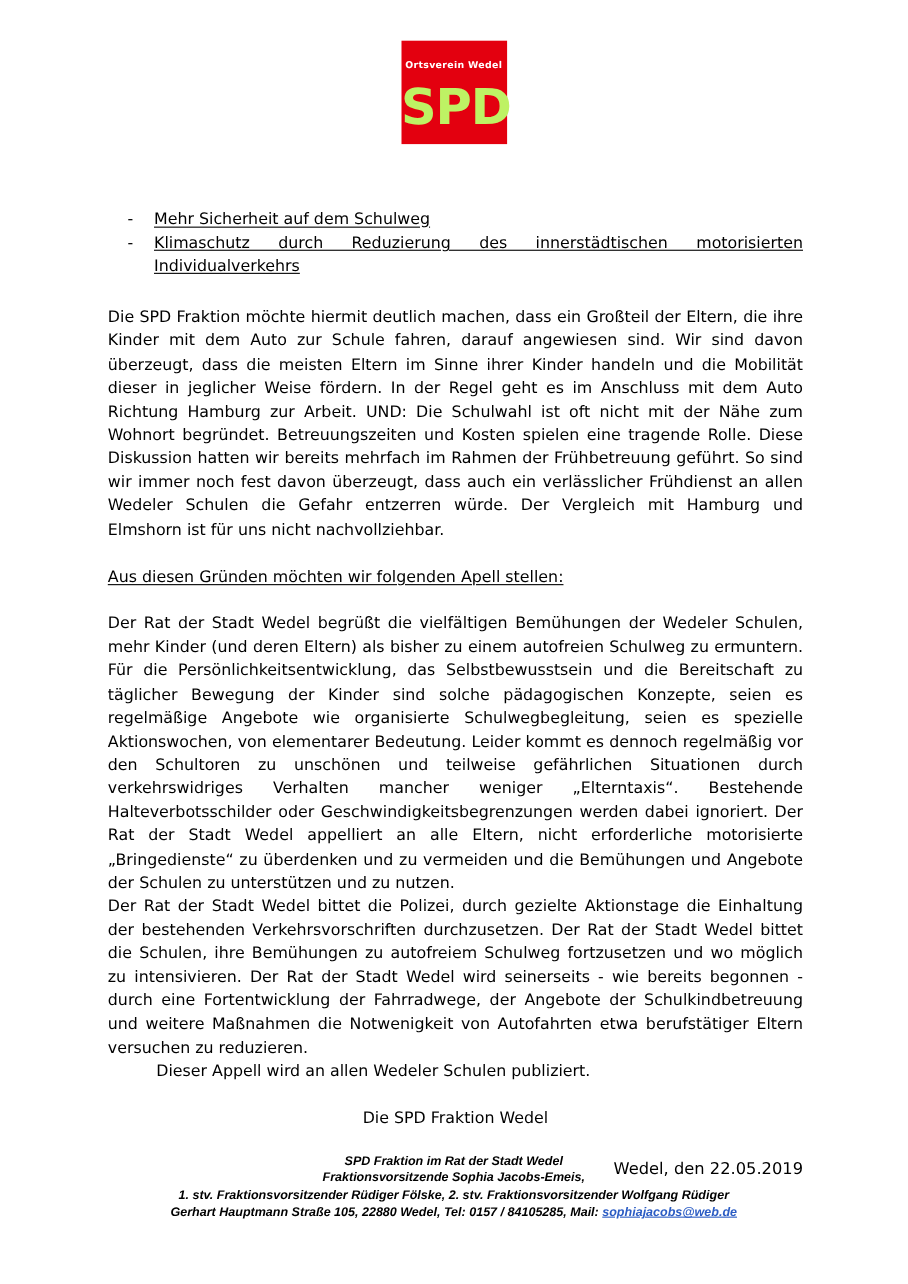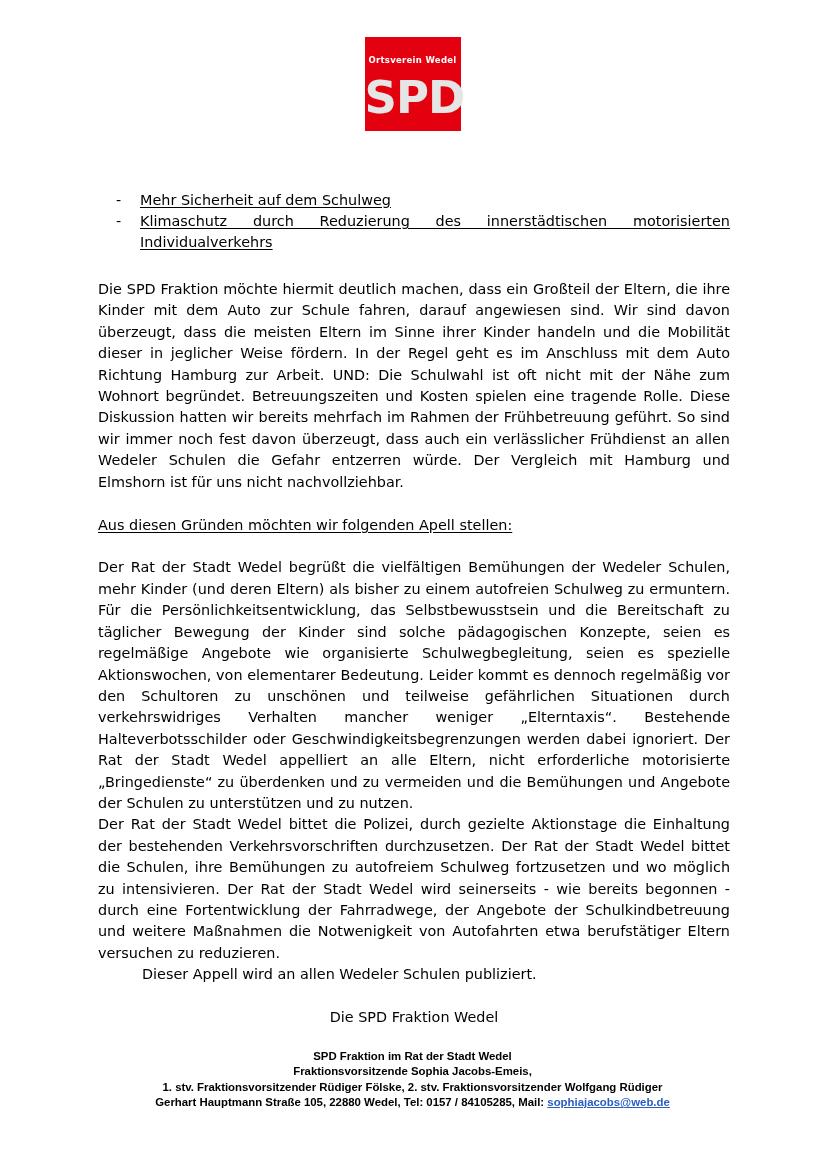--- a/index.html
+++ b/index.html
@@ -48,21 +48,21 @@
     font-size: 8.5px;
     letter-spacing: 0.3px;
     line-height: 1;
   }
   .logo-spd {
     position: absolute;
     top: 38px;
     left: 0;
     width: 100%;
     text-align: center;
-    color: #e5e5e5;
+    color: #bef264;
     font-family: "DejaVu Sans", sans-serif;
     font-weight: bold;
     font-size: 45px;
     line-height: 45px;
     letter-spacing: -1px;
   }
 
   
   .content {
     position: absolute;
@@ -169,21 +169,21 @@
     left: 0;
     right: 0;
     top: 1049px;
     text-align: center;
     font-family: "Liberation Sans", sans-serif;
     font-weight: bold;
     font-size: 11.4px;
     line-height: 15.4px;
     color: #000000;
   }
-  .footer .fline { display: block; }
+  .footer .fline { display: block; font-style: italic; }
   .footer a.mail {
     color: #2B5CC4;
     text-decoration: underline;
     text-underline-offset: 1px;
   }
 </style>
 </head>
 <body>
 
 <div class="page">
@@ -223,20 +223,21 @@
     <p class="body">Der Rat der Stadt Wedel begrüßt die vielfältigen Bemühungen der Wedeler Schulen, mehr Kinder (und deren Eltern) als bisher zu einem autofreien Schulweg zu ermuntern. Für die Persönlichkeitsentwicklung, das Selbstbewusstsein und die Bereitschaft zu täglicher Bewegung der Kinder sind solche pädagogischen Konzepte, seien es regelmäßige Angebote wie organisierte Schulwegbegleitung, seien es spezielle Aktionswochen, von elementarer Bedeutung. Leider kommt es dennoch regelmäßig vor den Schultoren zu unschönen und teilweise gefährlichen Situationen durch verkehrswidriges Verhalten mancher weniger „Elterntaxis“. Bestehende Halteverbotsschilder oder Geschwindigkeitsbegrenzungen werden dabei ignoriert. Der Rat der Stadt Wedel appelliert an alle Eltern, nicht erforderliche motorisierte „Bringedienste“ zu überdenken und zu vermeiden und die Bemühungen und Angebote der Schulen zu unterstützen und zu nutzen.</p>
 
     <p class="body"><span>Der Rat der Stadt Wedel bittet die Polizei, durch gezielte Aktionstage die Einhaltung der bestehenden Verkehrsvorschriften durchzusetzen. Der Rat der Stadt Wedel bittet die Schulen, ihre Bemühungen zu autofreiem Schulweg fortzusetzen und wo möglich zu intensivieren. Der Rat der Stadt Wedel wird seinerseits - wie bereits begonnen - durch eine Fortentwicklung der Fahrradwege, der Angebote der Schulkindbetreuung und weitere Maßnahmen die Notwenigkeit von Autofahrten etwa berufstätiger Eltern versuchen zu reduzieren.</span><br><span class="indent"></span><span>Dieser Appell wird an allen Wedeler Schulen publiziert.</span></p>
 
     <div class="gap-d"></div>
 
     <p class="sign">Die SPD Fraktion Wedel</p>
 
     <div style="height:24px"></div>
 
+    <p class="datestamp">Wedel, den 22.05.2019</p>
   </div>
 
   <div class="footer">
     <span class="fline">SPD Fraktion im Rat der Stadt Wedel</span>
     <span class="fline">Fraktionsvorsitzende Sophia Jacobs-Emeis,</span>
     <span class="fline">1. stv. Fraktionsvorsitzender Rüdiger Fölske, 2. stv. Fraktionsvorsitzender Wolfgang Rüdiger</span>
     <span class="fline"><span>Gerhart Hauptmann Straße 105, 22880 Wedel, Tel: 0157 / 84105285, Mail: </span><a class="mail" href="#">sophiajacobs@web.de</a></span>
   </div>
 
 </div>

